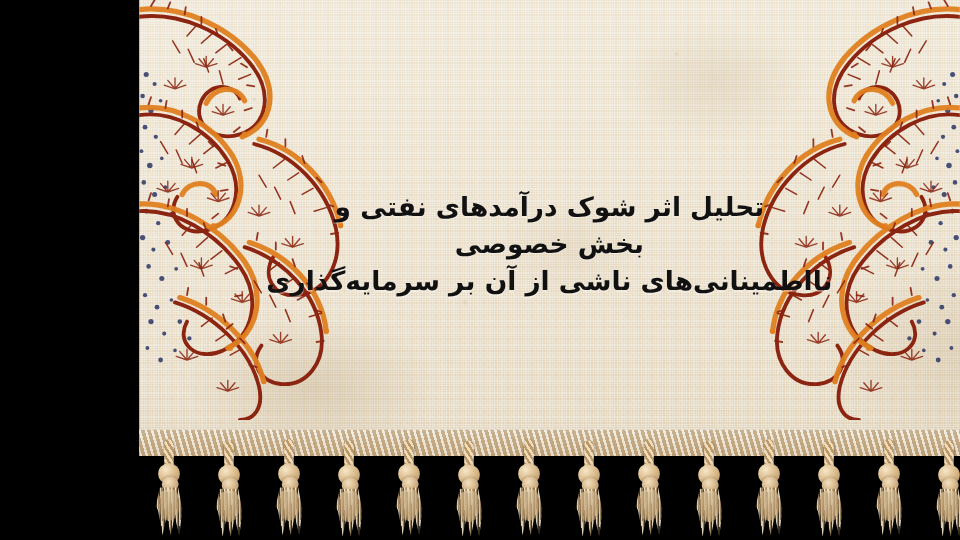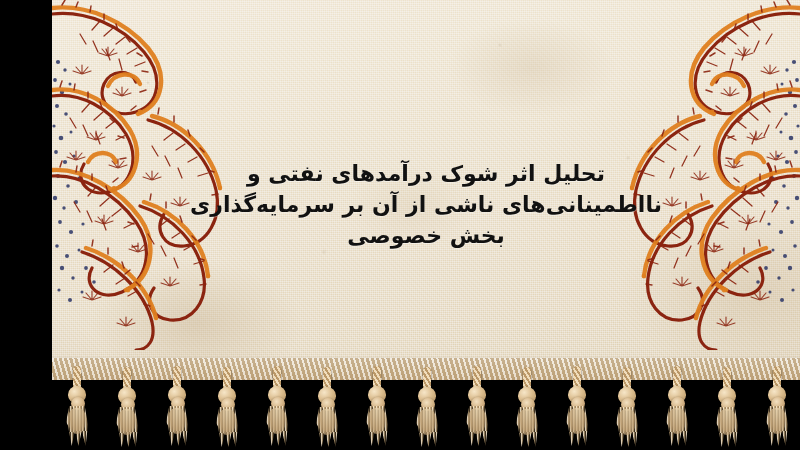--- a/index.html
+++ b/index.html
@@ -1,21 +1,21 @@
 <!DOCTYPE html>
 <html lang="fa" dir="rtl"><head>
 <meta charset="utf-8">
 <title>Persian Embroidered Title Slide</title>
 <style>
   html,body{margin:0;padding:0;background:#000;}
   *{box-sizing:border-box;}
 
   #stage{
     position:relative;
-    width:748px;height:450px;
+    width:684px;height:450px;
     overflow:hidden;
     background:#000000;
     font-family:"DejaVu Sans","Liberation Sans",sans-serif;
   }
 
   
   .fabric{
     position:absolute;left:0;top:0;width:800px;height:376px;
     background:
       
@@ -391,22 +391,22 @@
         <circle cx="62" cy="188" r="2.2"></circle>
       <circle cx="76" cy="290" r="2.4"></circle>
         <circle cx="168" cy="188" r="2.2"></circle>
       <circle cx="156" cy="276" r="2.3"></circle>
         <circle cx="104" cy="318" r="2.1"></circle>
     </g>
   </svg>
 
   <div class="title-block">
     <span class="title-line">تحلیل اثر شوک درآمدهای نفتی و</span>
+    <span class="title-line">بخش خصوصی</span>
     <span class="title-line">نااطمینانی‌های ناشی از آن بر سرمایه‌گذاری</span>
-    <span class="title-line">بخش خصوصی</span>
   </div>
 
   <div class="fringe" id="fringe">
       <div class="tassel" style="left: 10px; top: 0px;">
         <div class="t-cord"></div>
         <div class="t-knot"></div>
         <div class="t-knot2"></div>
         <div class="t-skirt"></div>
         <div class="t-skirt2"></div>
       </div>

